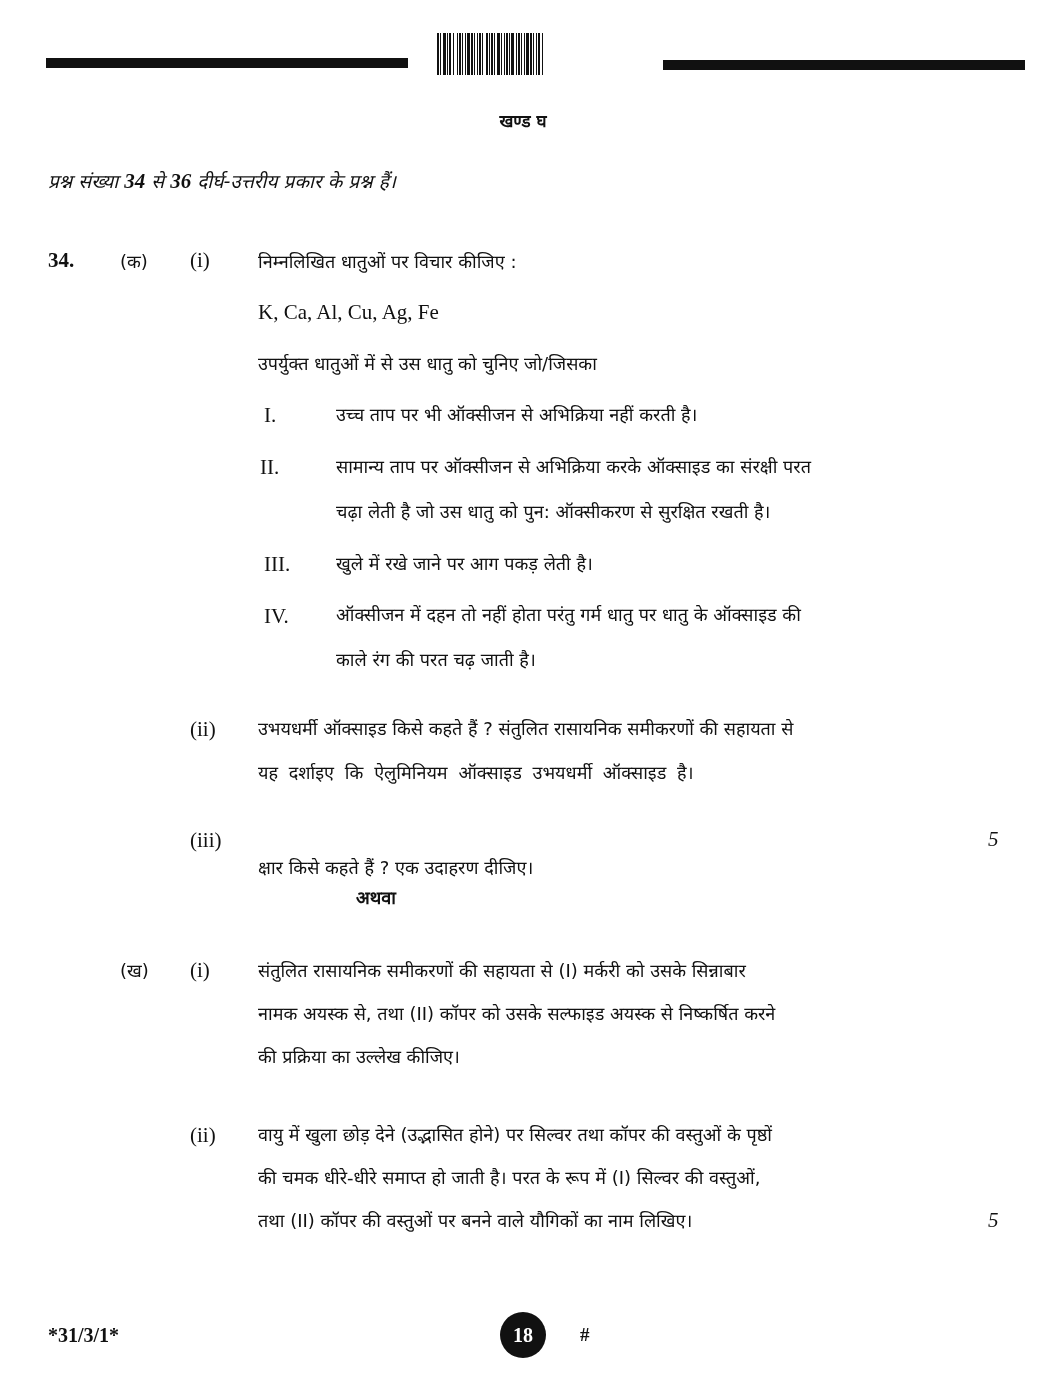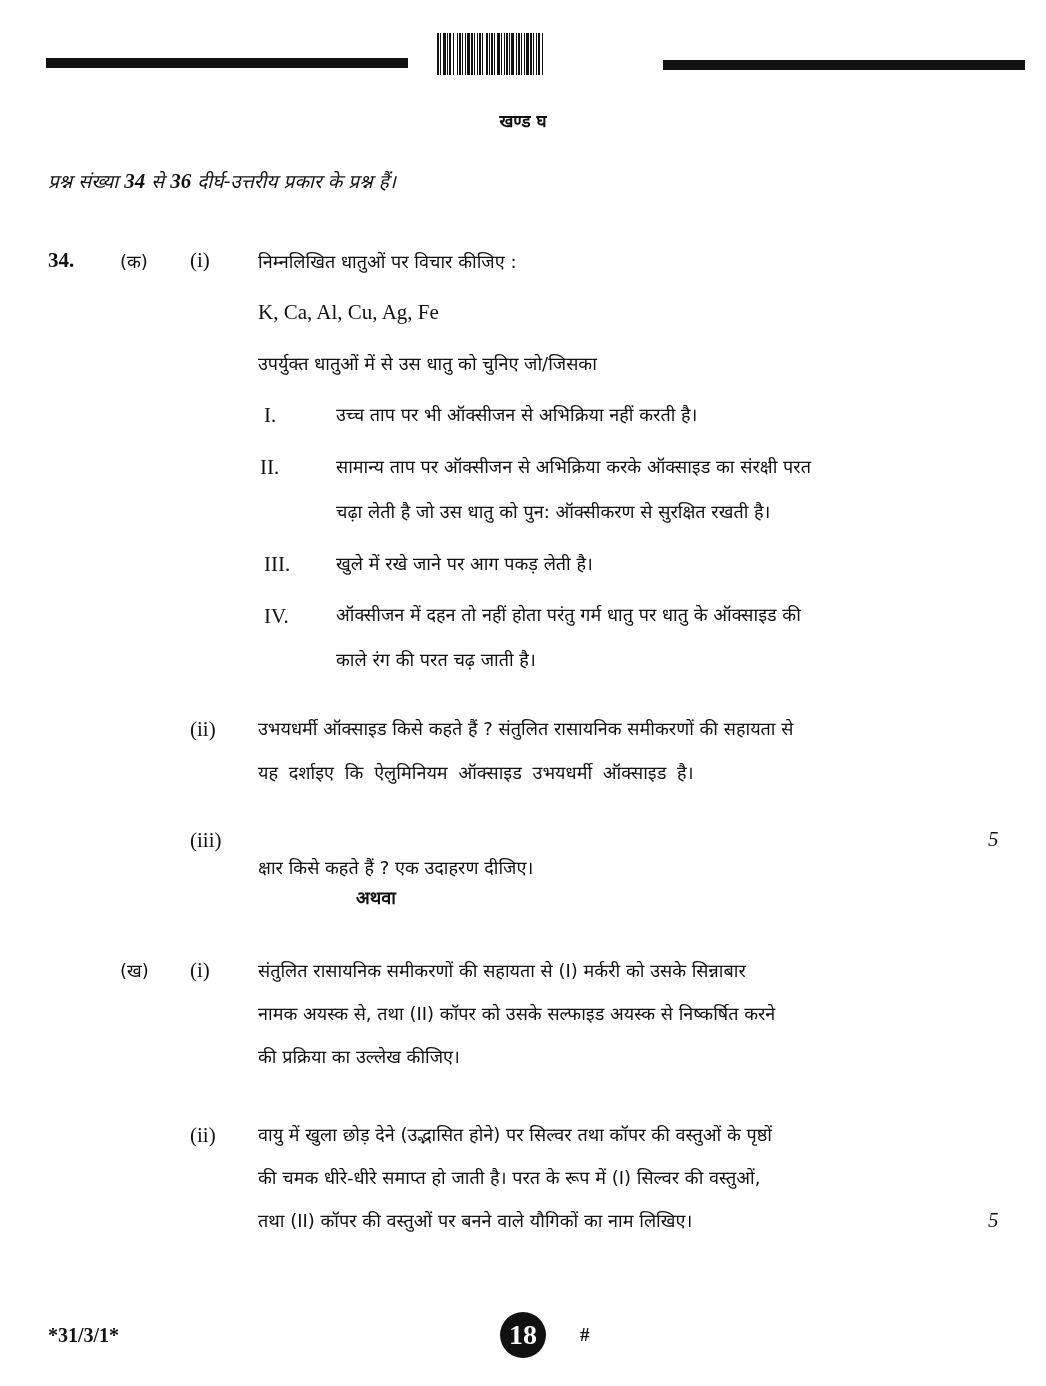--- a/index.html
+++ b/index.html
@@ -12,21 +12,21 @@
   .barcode { position: absolute; left: 437px; top: 33px; width: 196px; height: 42px; display: flex; gap: 0; }
   .barcode span { display: block; height: 100%; background: #111; }
   .section-title { left: 0; width: 1046px; top: 93px; text-align: center; font-family: "DejaVu Sans", sans-serif; font-weight: bold; font-size: 17px; margin-top: 16px; }
   .instr { left: 48px; top: 168px; font-size: 19px; font-style: italic; font-family: "DejaVu Sans", sans-serif; }
   .instr b { font-family: "Liberation Serif", serif; font-size: 21px; }
   .txt { font-family: "DejaVu Sans", sans-serif; font-size: 18px; line-height: 24px; }
   .lat { font-family: "Liberation Serif", serif; font-size: 21px; }
   .qnum { font-weight: bold; font-family: "Liberation Serif", serif; font-size: 21px; text-align: right; }
   .marks { font-style: italic; font-family: "Liberation Serif", serif; font-size: 21px; }
   .footer-code { left: 48px; top: 1324px; font-weight: bold; font-size: 20px; font-family: "Liberation Serif", serif; }
-  .page-badge { left: 500px; top: 1312px; width: 46px; height: 46px; border-radius: 50%; background: #111; color: #fff; font-weight: bold; font-size: 28px; display: flex; align-items: center; justify-content: center; font-family: "Liberation Serif", serif; }
+  .page-badge { left: 500px; top: 1312px; width: 46px; height: 46px; border-radius: 50%; background: #111; color: #fff; font-weight: bold; font-size: 20px; display: flex; align-items: center; justify-content: center; font-family: "Liberation Serif", serif; }
   .hash { left: 580px; top: 1324px; font-weight: bold; font-size: 19px; font-family: "Liberation Serif", serif; }
 </style>
 </head>
 <body>
 
 <div class="hbar" style="left:46px; top:58px; width:362px;"></div>
 <div class="hbar" style="left:663px; top:60px; width:362px;"></div>
 <div class="barcode" id="barcode">
     <span style="width: 2px; background: rgb(17, 17, 17);"></span>
     <span style="width: 1px; background: rgb(255, 255, 255);"></span>

